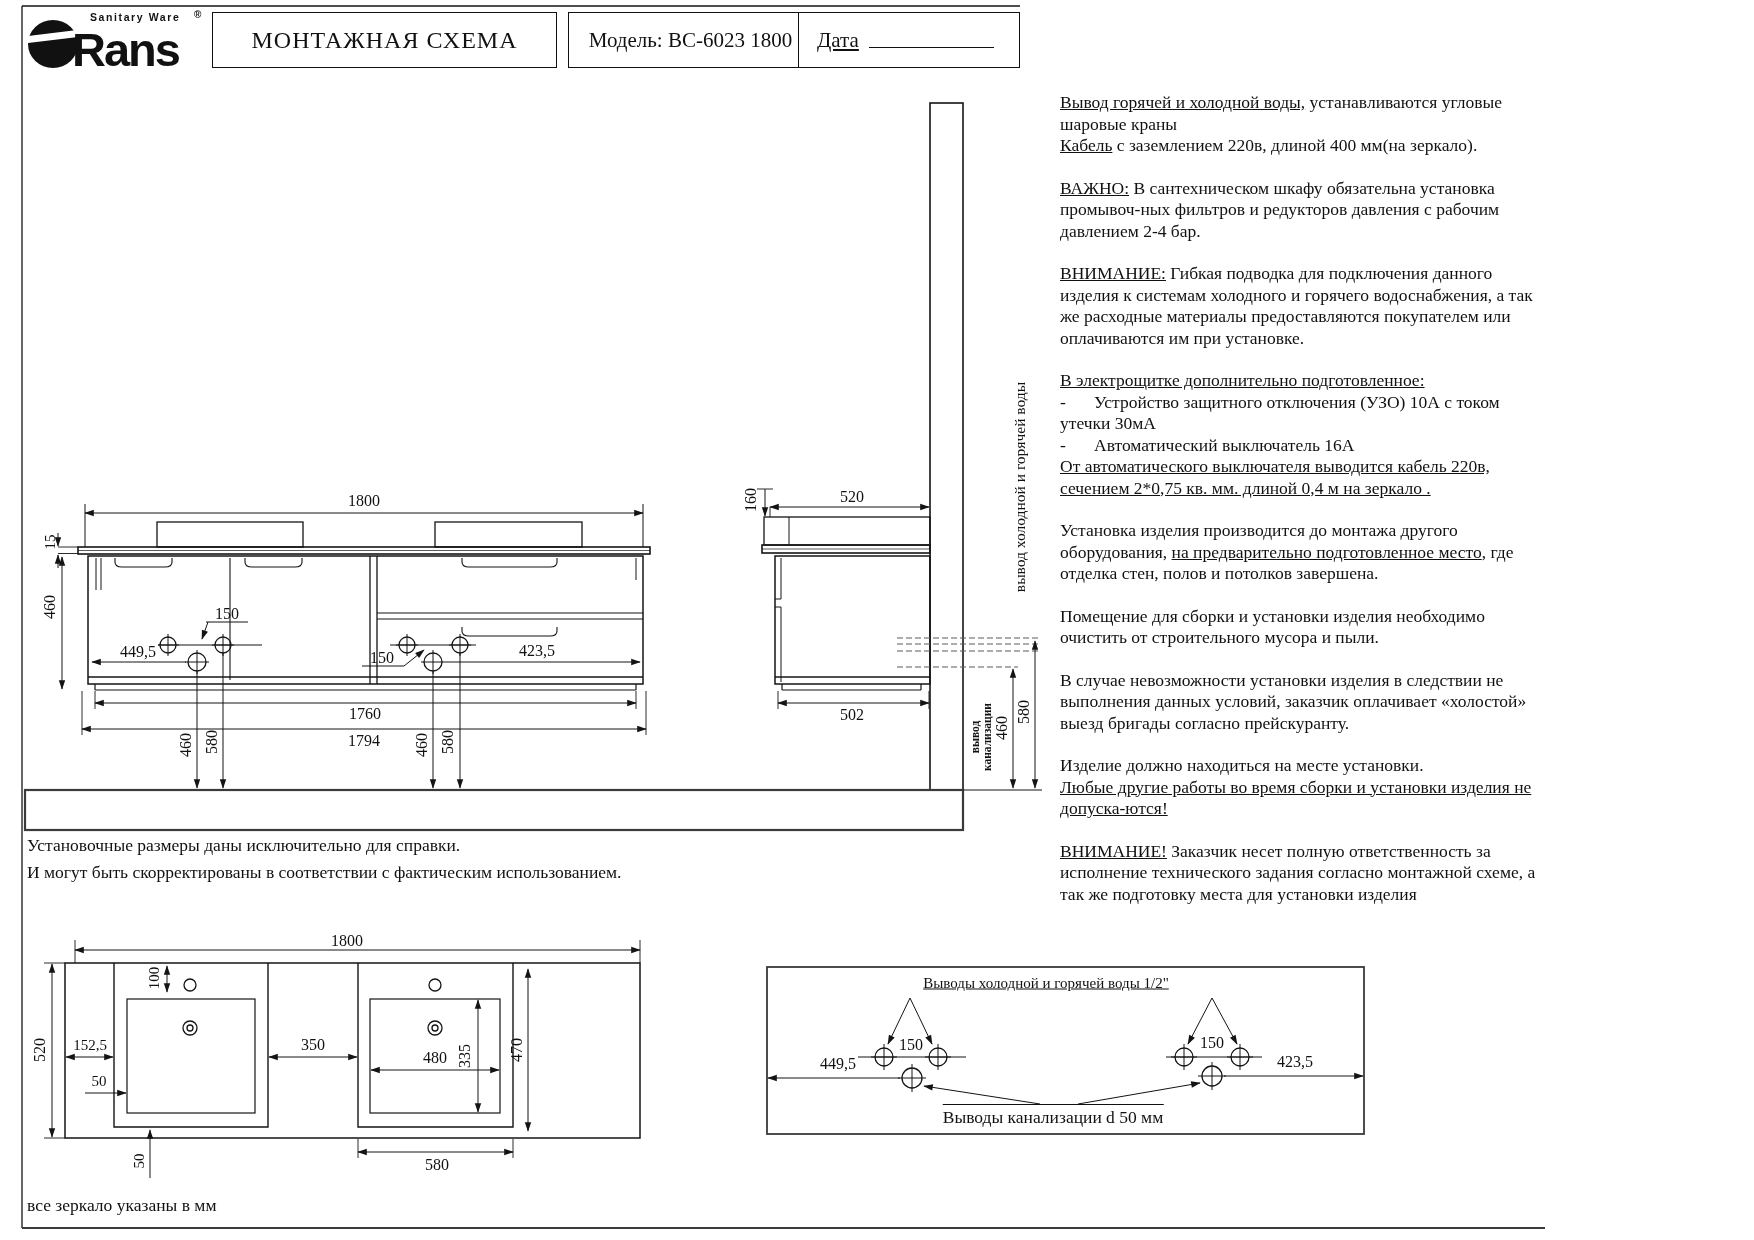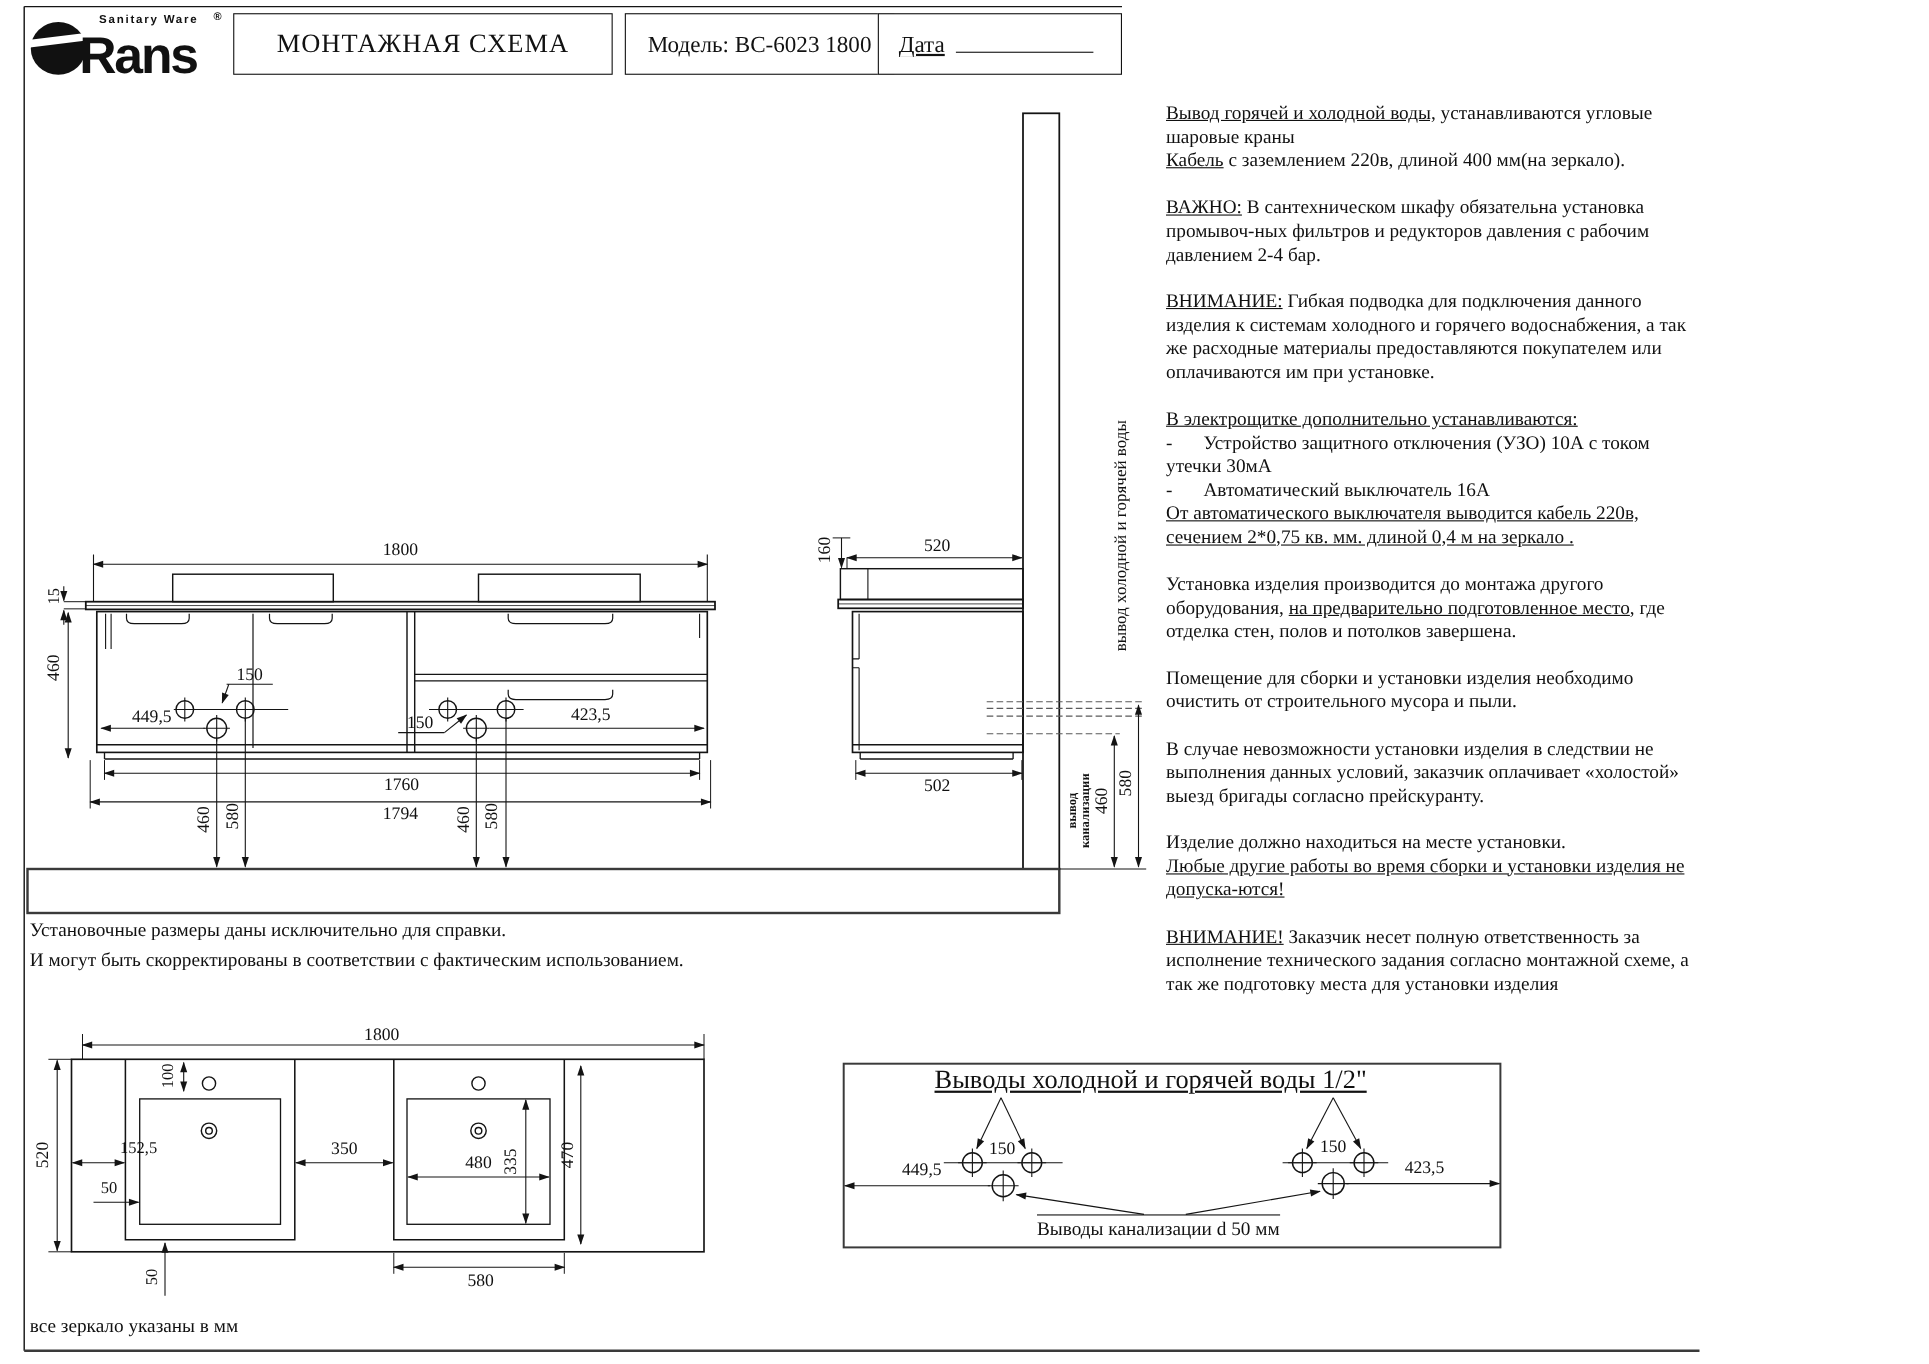--- a/index.html
+++ b/index.html
@@ -23,21 +23,21 @@
   #instructions p{margin:0;}
   #instructions p.gap{margin-top:21px;}
   .u{text-decoration:underline;}
   .dash{display:inline-block;width:34px;}
   
   .vlbl{position:absolute;transform:translate(-50%,-50%) rotate(-90deg);white-space:nowrap;font-size:15.5px;}
   #sewer-vlbl{font-size:11.5px;line-height:12px;text-align:center;font-weight:bold;}
   
   .note{position:absolute;font-size:17.5px;line-height:27px;white-space:nowrap;}
   
-  #water-title{position:absolute;transform:translate(-50%,-50%);font-size:24px;text-decoration:underline;white-space:nowrap;}
+  #water-title{position:absolute;transform:translate(-50%,-50%);font-size:15px;text-decoration:underline;white-space:nowrap;}
   #sewer-title{position:absolute;transform:translate(-50%,0);font-size:17.5px;border-top:1.2px solid #111;padding-top:2px;white-space:nowrap;}
 </style>
 </head>
 <body>
 
 <div id="page">
 
   <svg id="lines" width="1754" height="1240" viewBox="0 0 1754 1240" fill="none" stroke="#141414" stroke-width="1.3">
     <defs>
       <marker id="arr" viewBox="0 0 12 10" refX="11" refY="5" markerWidth="11" markerHeight="8" orient="auto-start-reverse" markerUnits="userSpaceOnUse">
@@ -241,41 +241,41 @@
     <span>канализации</span>
   </span>
   <span class="lbl rot" style="left:1002px;top:728px;">460</span>
   <span class="lbl rot" style="left:1024px;top:712px;">580</span>
 
   <div id="instructions">
     <p><span class="u">Вывод горячей и холодной воды,</span><span> устанавливаются угловые шаровые краны</span></p>
     <p><span class="u">Кабель</span><span> с заземлением 220в, длиной 400 мм(на зеркало).</span></p>
     <p class="gap"><span class="u">ВАЖНО:</span><span> В сантехническом шкафу обязательна установка промывоч-ных фильтров и редукторов давления с рабочим давлением 2-4 бар.</span></p>
     <p class="gap"><span class="u">ВНИМАНИЕ:</span><span> Гибкая подводка для подключения данного изделия к системам холодного и горячего водоснабжения, а так же расходные материалы предоставляются покупателем или оплачиваются им при установке.</span></p>
-    <p class="gap"><span class="u">В электрощитке дополнительно устанавливаются:</span></p>
+    <p class="gap"><span class="u">В электрощитке дополнительно подготовленное:</span></p>
     <p><span class="dash">-</span><span>Устройство защитного отключения (УЗО) 10А с током утечки 30мА</span></p>
     <p><span class="dash">-</span><span>Автоматический выключатель 16А</span></p>
     <p><span class="u">От автоматического выключателя выводится кабель 220в, сечением 2*0,75 кв. мм. длиной 0,4 м на зеркало .</span></p>
     <p class="gap"><span>Установка изделия производится до монтажа другого оборудования, </span><span class="u">на предварительно подготовленное место</span><span>, где отделка стен, полов и потолков завершена.</span></p>
     <p class="gap"><span>Помещение для сборки и установки изделия необходимо очистить от строительного мусора и пыли.</span></p>
     <p class="gap"><span>В случае невозможности установки изделия в следствии не выполнения данных условий, заказчик оплачивает «холостой» выезд бригады согласно прейскуранту.</span></p>
     <p class="gap"><span>Изделие должно находиться на месте установки.</span></p>
     <p><span class="u">Любые другие работы во время сборки и установки изделия не допуска-ются!</span></p>
     <p class="gap"><span class="u">ВНИМАНИЕ!</span><span> Заказчик несет полную ответственность за исполнение технического задания согласно монтажной схеме, а так же подготовку места для установки изделия</span></p>
   </div>
 
   <div class="note" style="left:27px;top:832px;">
     <span style="display:block;">Установочные размеры даны исключительно для справки.</span>
     <span style="display:block;">И могут быть скорректированы в соответствии с фактическим использованием.</span>
   </div>
 
   <span class="lbl" style="left:347px;top:941px;">1800</span>
   <span class="lbl rot" style="left:40px;top:1050px;">520</span>
   <span class="lbl rot sm" style="left:154px;top:978px;">100</span>
-  <span class="lbl sm" style="left:90px;top:1045px;margin-left:36px;">152,5</span>
+  <span class="lbl sm" style="left:90px;top:1045px;">152,5</span>
   <span class="lbl sm" style="left:99px;top:1081px;">50</span>
   <span class="lbl" style="left:313px;top:1045px;">350</span>
   <span class="lbl" style="left:435px;top:1058px;">480</span>
   <span class="lbl rot" style="left:465px;top:1056px;">335</span>
   <span class="lbl rot" style="left:517px;top:1050px;">470</span>
   <span class="lbl rot sm" style="left:139px;top:1161px;">50</span>
   <span class="lbl" style="left:437px;top:1165px;">580</span>
 
   <span id="water-title" style="left:1046px;top:983px;">Выводы холодной и горячей воды 1/2"</span>
   <span class="lbl" style="left:911px;top:1045px;">150</span>

